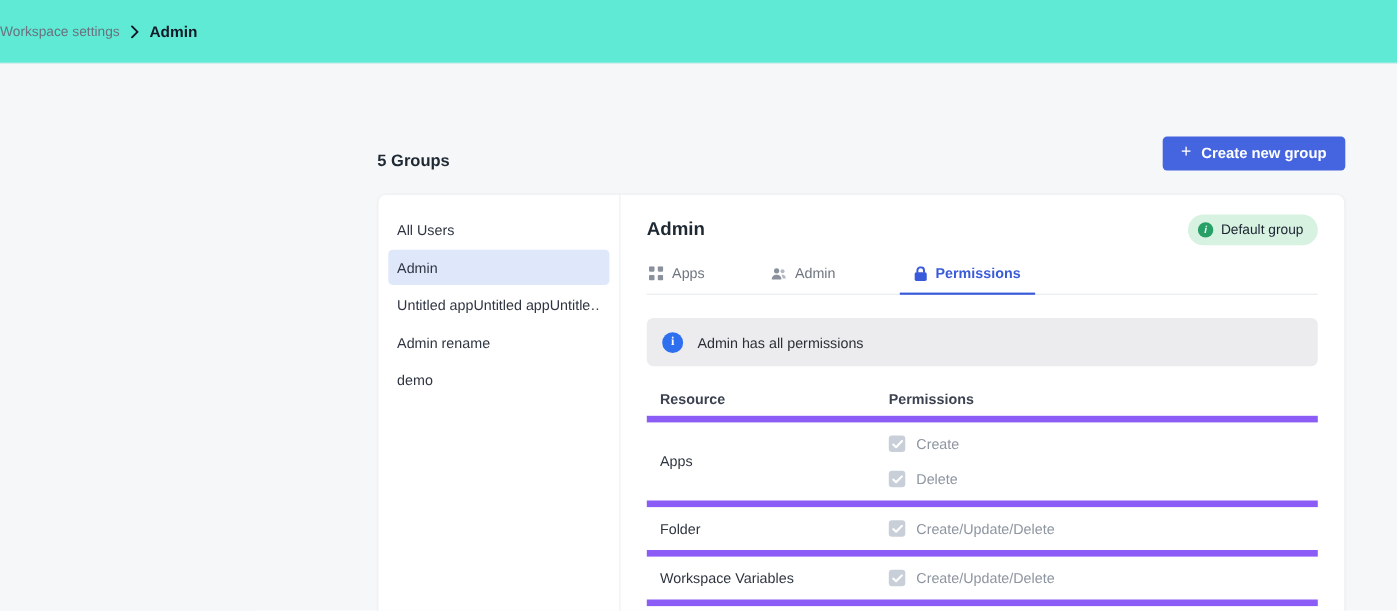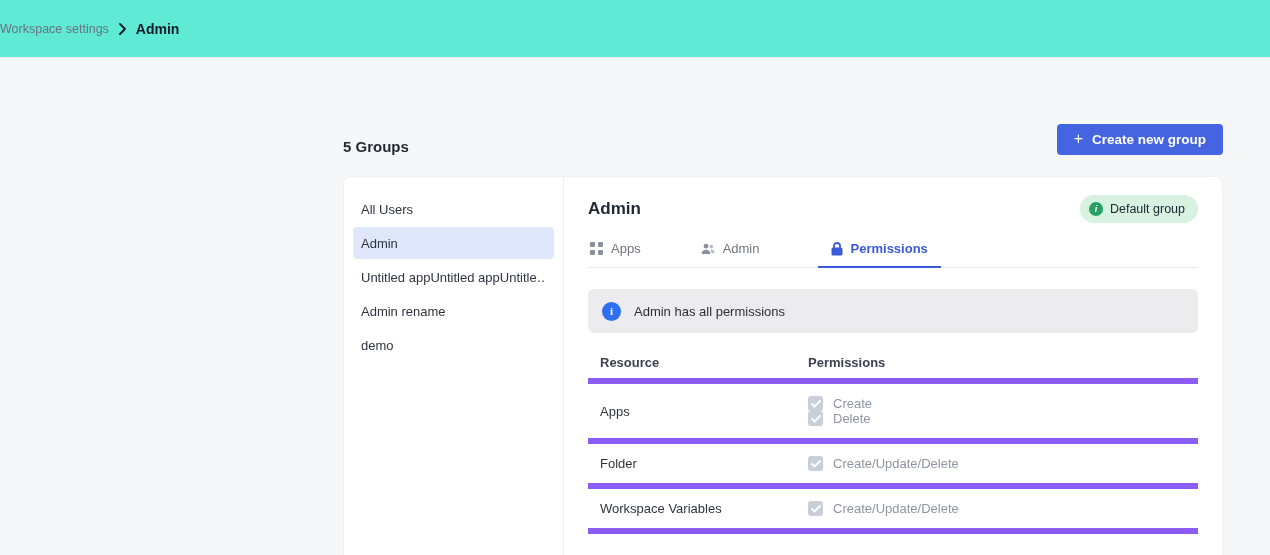--- a/index.html
+++ b/index.html
@@ -93,21 +93,21 @@
   
   .perm-table { margin-top:14px; }
   .t-head, .t-row {
     display:grid; grid-template-columns:208px 1fr; align-items:center;
     padding:0 12px; border-bottom:6px solid #8b5cf6;
   }
   .t-head { height:37px; }
   .t-head div { font-size:13px; font-weight:600; color:#3c4250; }
   .t-row { padding-top:12px; padding-bottom:12px; }
   .resource-label { font-size:13px; color:#2f3540; }
-  .perm-cell { display:flex; flex-direction:column; gap:0; }
+  .perm-cell { display:flex; flex-direction:column; gap:17px; }
   .perm-line { display:flex; align-items:center; gap:10px; }
   .checkbox {
     width:15px; height:15px; border-radius:3px; background:#c9cfd8;
     display:flex; align-items:center; justify-content:center; flex-shrink:0;
   }
   .perm-label { font-size:13px; color:#8d95a0; }
 </style>
 </head>
 <body>
 

